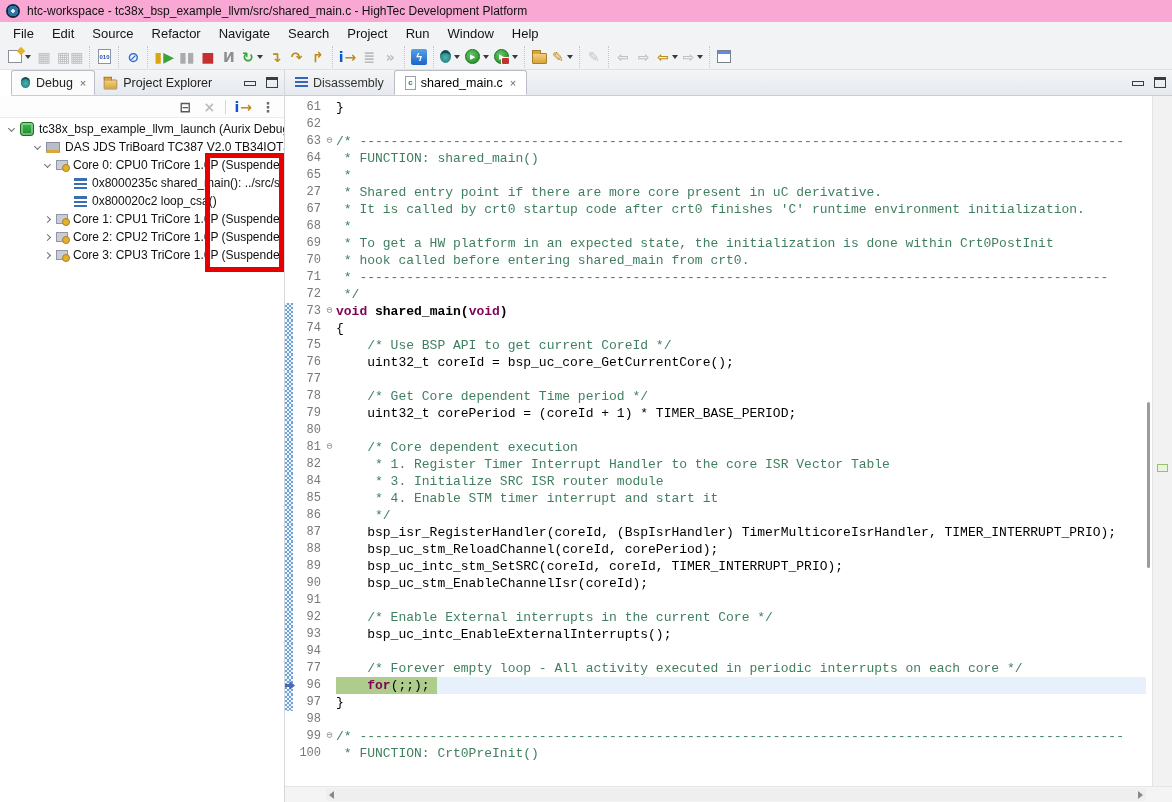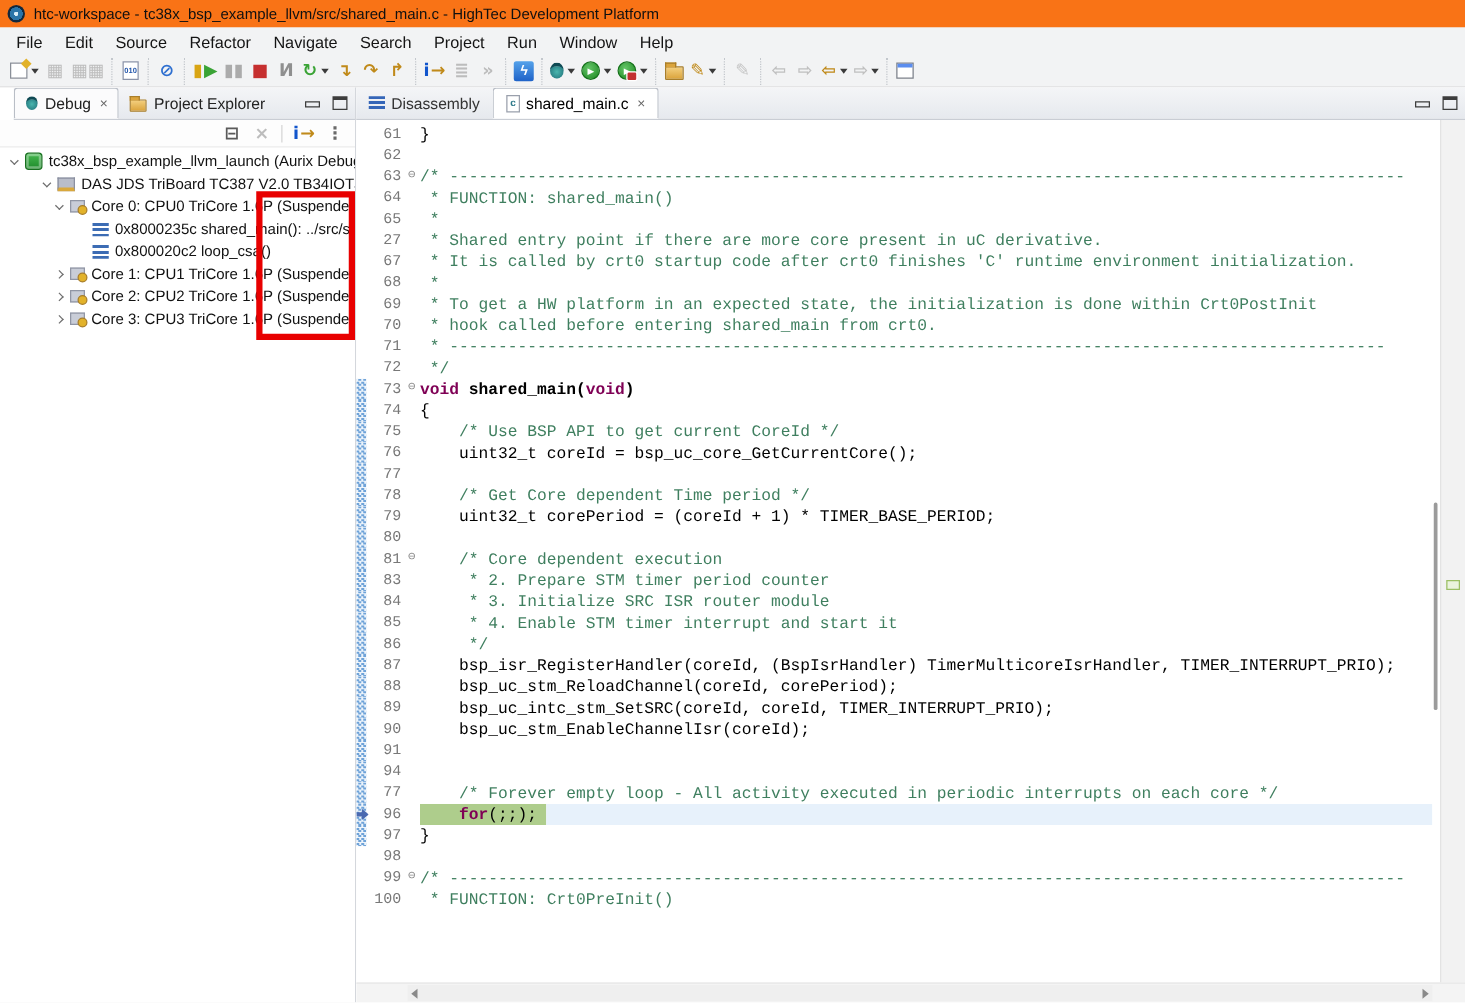--- a/index.html
+++ b/index.html
@@ -1,21 +1,21 @@
 <!DOCTYPE html>
 <html><head>
 <meta charset="utf-8">
 <style>
   html,body{margin:0;padding:0;background:#fff;}
   *{box-sizing:border-box;}
   .window{width:1172px;height:802px;position:relative;overflow:hidden;
           font-family:"Liberation Sans",sans-serif;font-size:13px;color:#111;background:#f0f0f0;}
 
   
-  .titlebar{height:22px;display:flex;align-items:center;gap:7px;padding:0 6px;background:#f97316;}
+  .titlebar{height:22px;display:flex;align-items:center;gap:7px;padding:0 6px;background:#f9a8d4;}
   .logo{width:14px;height:14px;border-radius:50%;flex:none;
         background:radial-gradient(circle at 50% 50%, #d9ecf7 0 17%, #2b74a8 18% 52%, #12283d 53% 100%);}
   .title-text{font-size:12px;color:#101010;white-space:nowrap;}
 
   
   .menubar{height:22px;display:flex;align-items:center;padding-left:4px;background:#f2f3f4;}
   .menu-item{padding:2px 9px;font-size:13px;color:#141414;cursor:default;}
 
   
   .toolbar{height:26px;display:flex;align-items:center;background:#f2f3f4;border-bottom:1px solid #e0e0e0;padding-left:2px;}
@@ -504,24 +504,24 @@
             <div class="cl">
               <span class="strip on"></span>
               <span class="ln">81</span>
               <span class="fold">⊖</span>
               <span class="cc">
                 <span class="tok-c">    /* Core dependent execution</span>
               </span>
             </div>
             <div class="cl">
               <span class="strip on"></span>
-              <span class="ln">83</span>
-              <span class="fold"></span>
-              <span class="cc">
-                <span class="tok-c">     * 2. Prepare STM timer period counter</span>
+              <span class="ln">82</span>
+              <span class="fold"></span>
+              <span class="cc">
+                <span class="tok-c">     * 1. Register Timer Interrupt Handler to the core ISR Vector Table</span>
               </span>
             </div>
             <div class="cl">
               <span class="strip on"></span>
               <span class="ln">84</span>
               <span class="fold"></span>
               <span class="cc">
                 <span class="tok-c">     * 3. Initialize SRC ISR router module</span>
               </span>
             </div>
@@ -571,20 +571,36 @@
               <span class="fold"></span>
               <span class="cc">
                 <span class="tok-p">    bsp_uc_stm_EnableChannelIsr(coreId);</span>
               </span>
             </div>
             <div class="cl">
               <span class="strip on"></span>
               <span class="ln">91</span>
               <span class="fold"></span>
               <span class="cc"></span>
+            </div>
+            <div class="cl">
+              <span class="strip on"></span>
+              <span class="ln">92</span>
+              <span class="fold"></span>
+              <span class="cc">
+                <span class="tok-c">    /* Enable External interrupts in the current Core */</span>
+              </span>
+            </div>
+            <div class="cl">
+              <span class="strip on"></span>
+              <span class="ln">93</span>
+              <span class="fold"></span>
+              <span class="cc">
+                <span class="tok-p">    bsp_uc_intc_EnableExternalInterrupts();</span>
+              </span>
             </div>
             <div class="cl">
               <span class="strip on"></span>
               <span class="ln">94</span>
               <span class="fold"></span>
               <span class="cc"></span>
             </div>
             <div class="cl">
               <span class="strip on"></span>
               <span class="ln">77</span>

